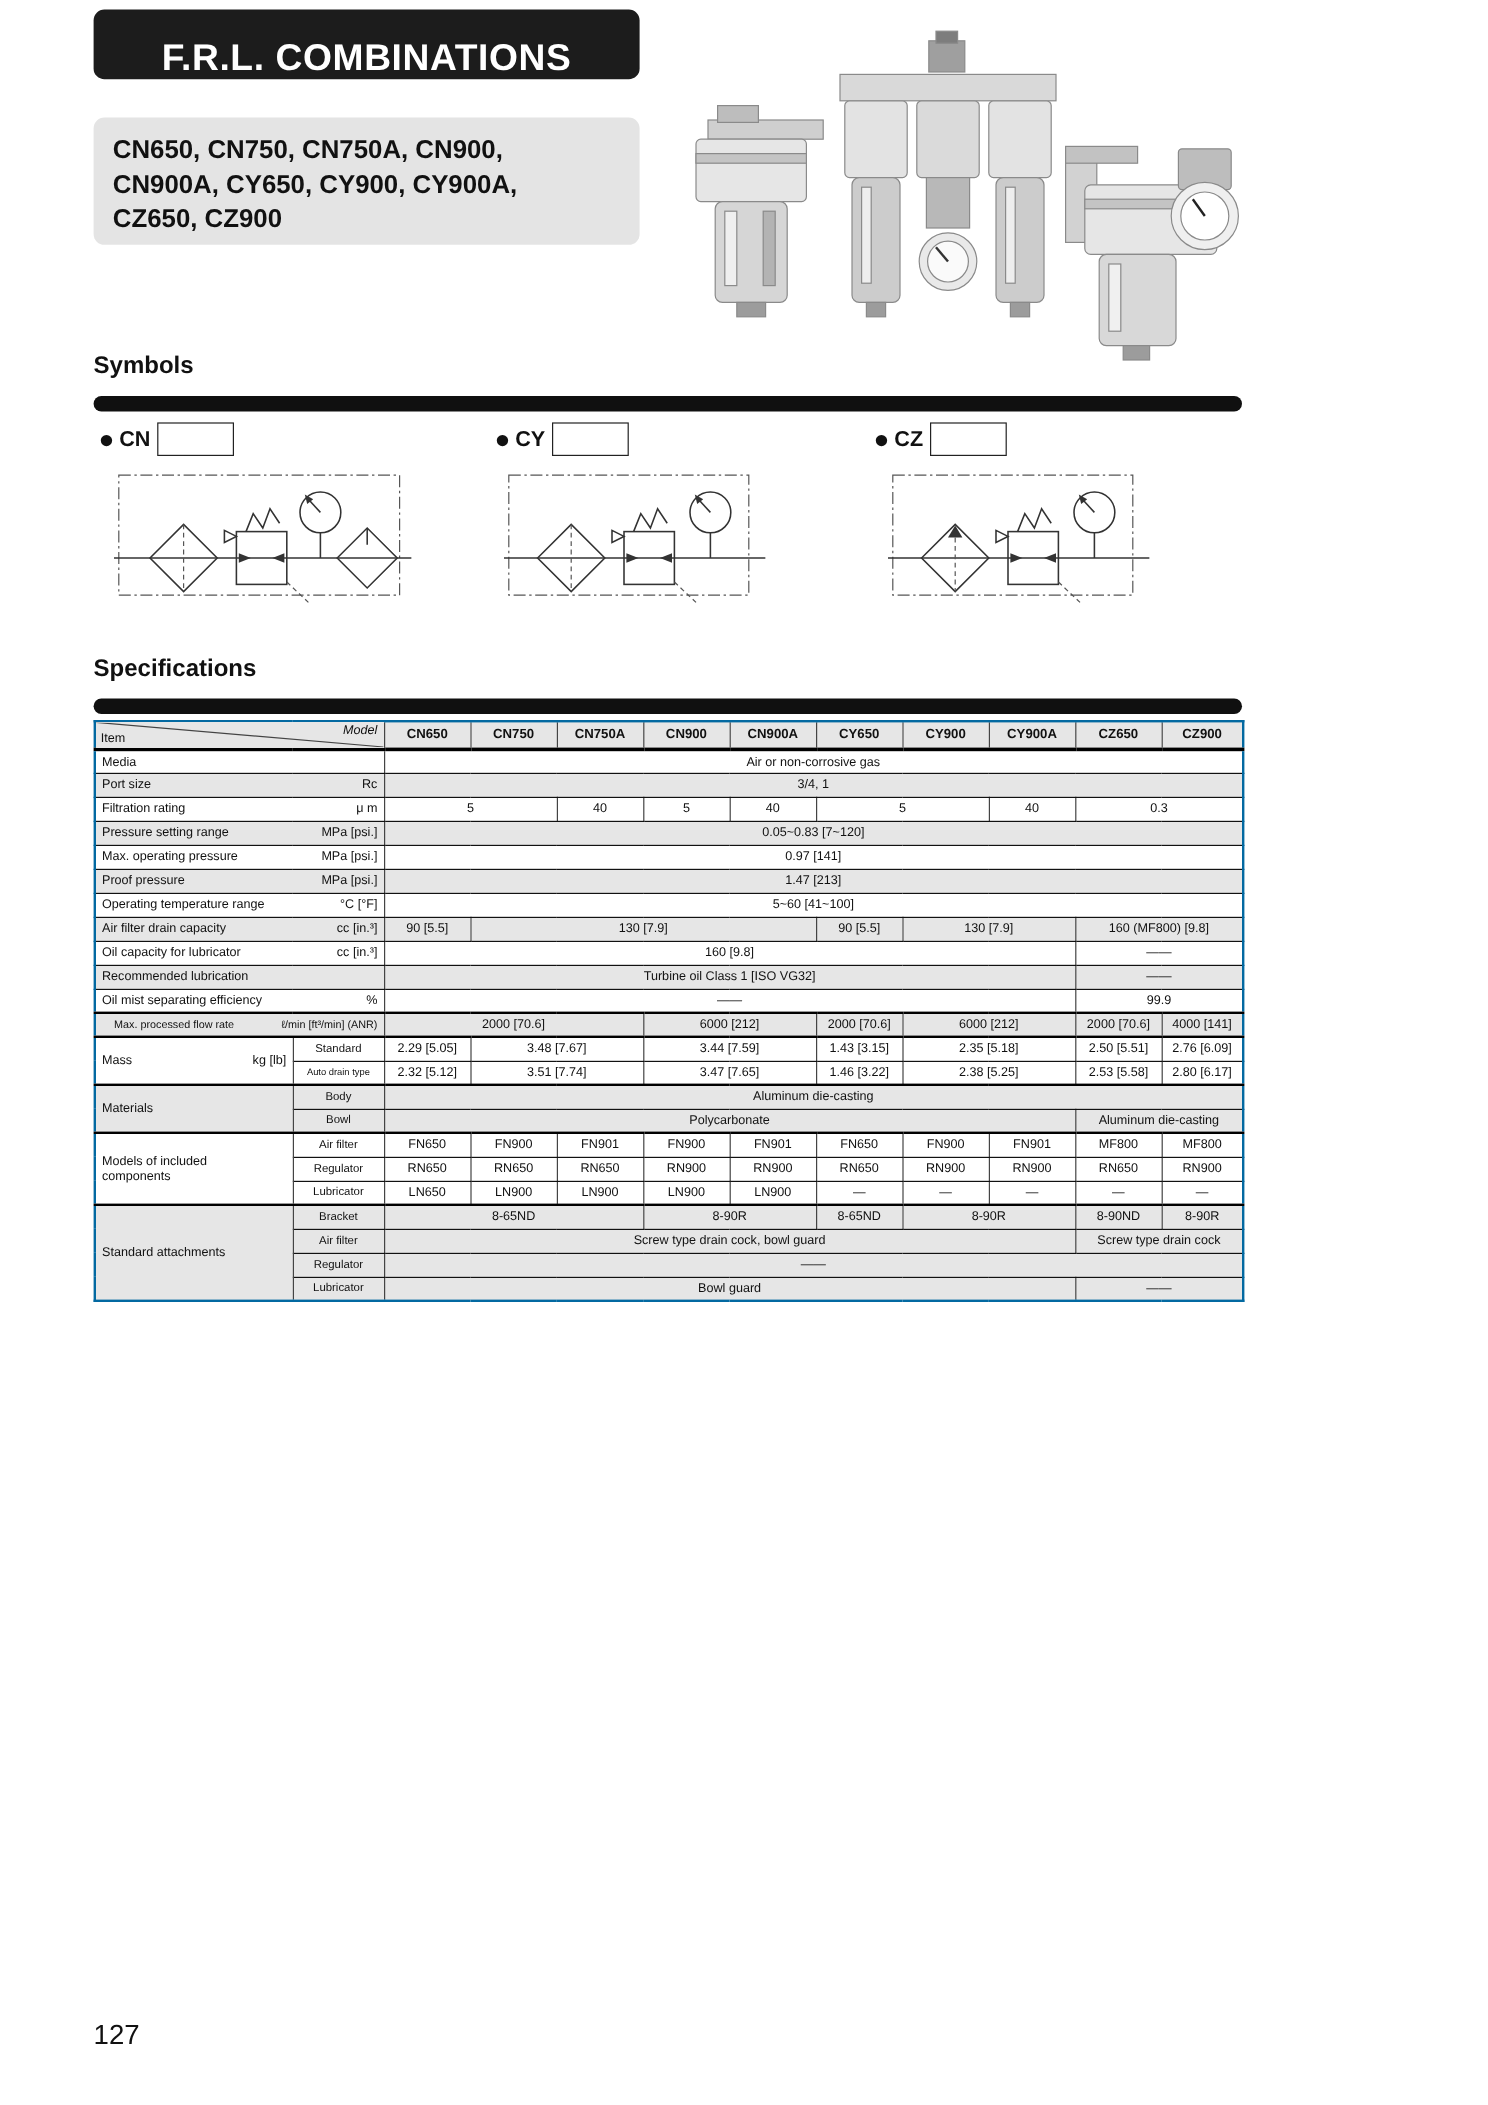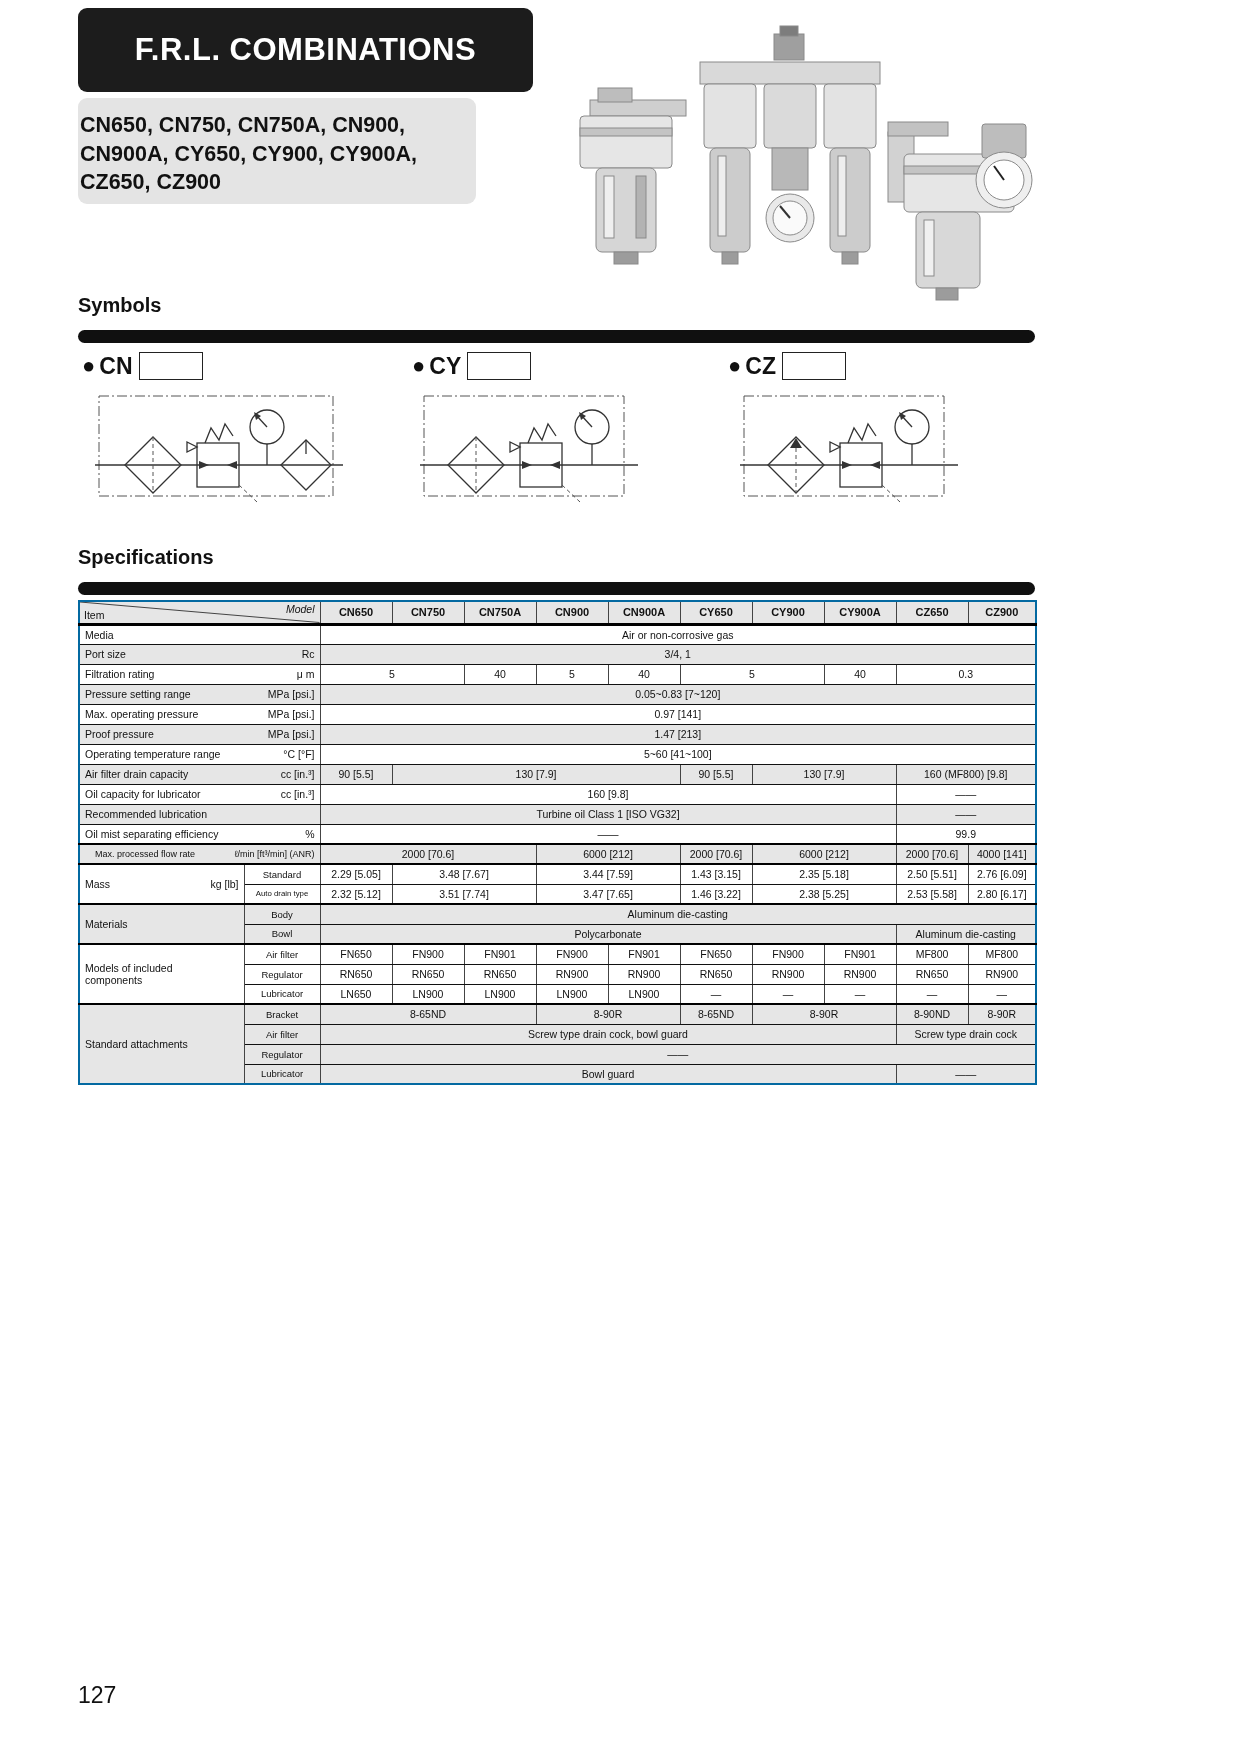--- a/index.html
+++ b/index.html
@@ -1,32 +1,32 @@
 <!DOCTYPE html>
 <html><head>
 <meta charset="utf-8">
 <style>
   html,body{margin:0;padding:0;background:#fff;}
   body{font-family:"Liberation Sans", sans-serif; color:#111;}
   .page{position:relative;width:1240px;height:1754px;background:#fff;overflow:hidden;}
 
   
-  .title-box{position:absolute;left:78px;top:8px;width:455px;height:84px;background:#1c1c1c;border-radius:9px;display:flex;align-items:center;justify-content:center;}
+  .title-box{position:absolute;left:78px;top:8px;width:455px;height:58px;background:#1c1c1c;border-radius:9px;display:flex;align-items:flex-end;justify-content:center;}
   .title-box h1{color:#fff;font-size:31px;letter-spacing:.5px;margin:0;font-weight:bold;}
-  .models-box{position:absolute;left:78px;top:98px;width:398px;height:106px;background:#e4e4e4;border-radius:9px;box-sizing:border-box;padding:13px 2px;}
+  .models-box{position:absolute;left:78px;top:98px;width:455px;height:106px;background:#e4e4e4;border-radius:9px;box-sizing:border-box;padding:13px 16px;}
   .models-box div{font-size:21.5px;font-weight:bold;line-height:1.33;}
 
   
   .sec-head{position:absolute;left:78px;font-size:20px;font-weight:bold;margin:0;}
   .sec-bar{position:absolute;left:78px;width:957px;height:13px;background:#101010;border-radius:7px;}
 
   
   .sym-group{position:absolute;top:352px;display:flex;align-items:center;gap:4px;}
   .sym-bullet{font-size:22px;line-height:1;}
-  .sym-label{font-size:23px;font-weight:bold;}
+  .sym-label{font-size:18px;font-weight:bold;}
   .sym-box{width:62px;height:26px;border:1.6px solid #222;margin-left:2px;}
   .diagram{position:absolute;top:390px;}
   .diagram svg{display:block;}
 
   
   .photo{position:absolute;left:552px;top:4px;width:484px;height:308px;}
 
   
   .spec-table{position:absolute;left:78px;top:600px;width:957px;border-collapse:collapse;table-layout:fixed;border:2px solid #0369a1;}
   .spec-table th,.spec-table td{border:1px solid #444;border-top:1.2px solid #111;border-bottom:1.2px solid #111;font-size:10.5px;padding:0 3px;height:20px;box-sizing:border-box;overflow:hidden;white-space:nowrap;}

